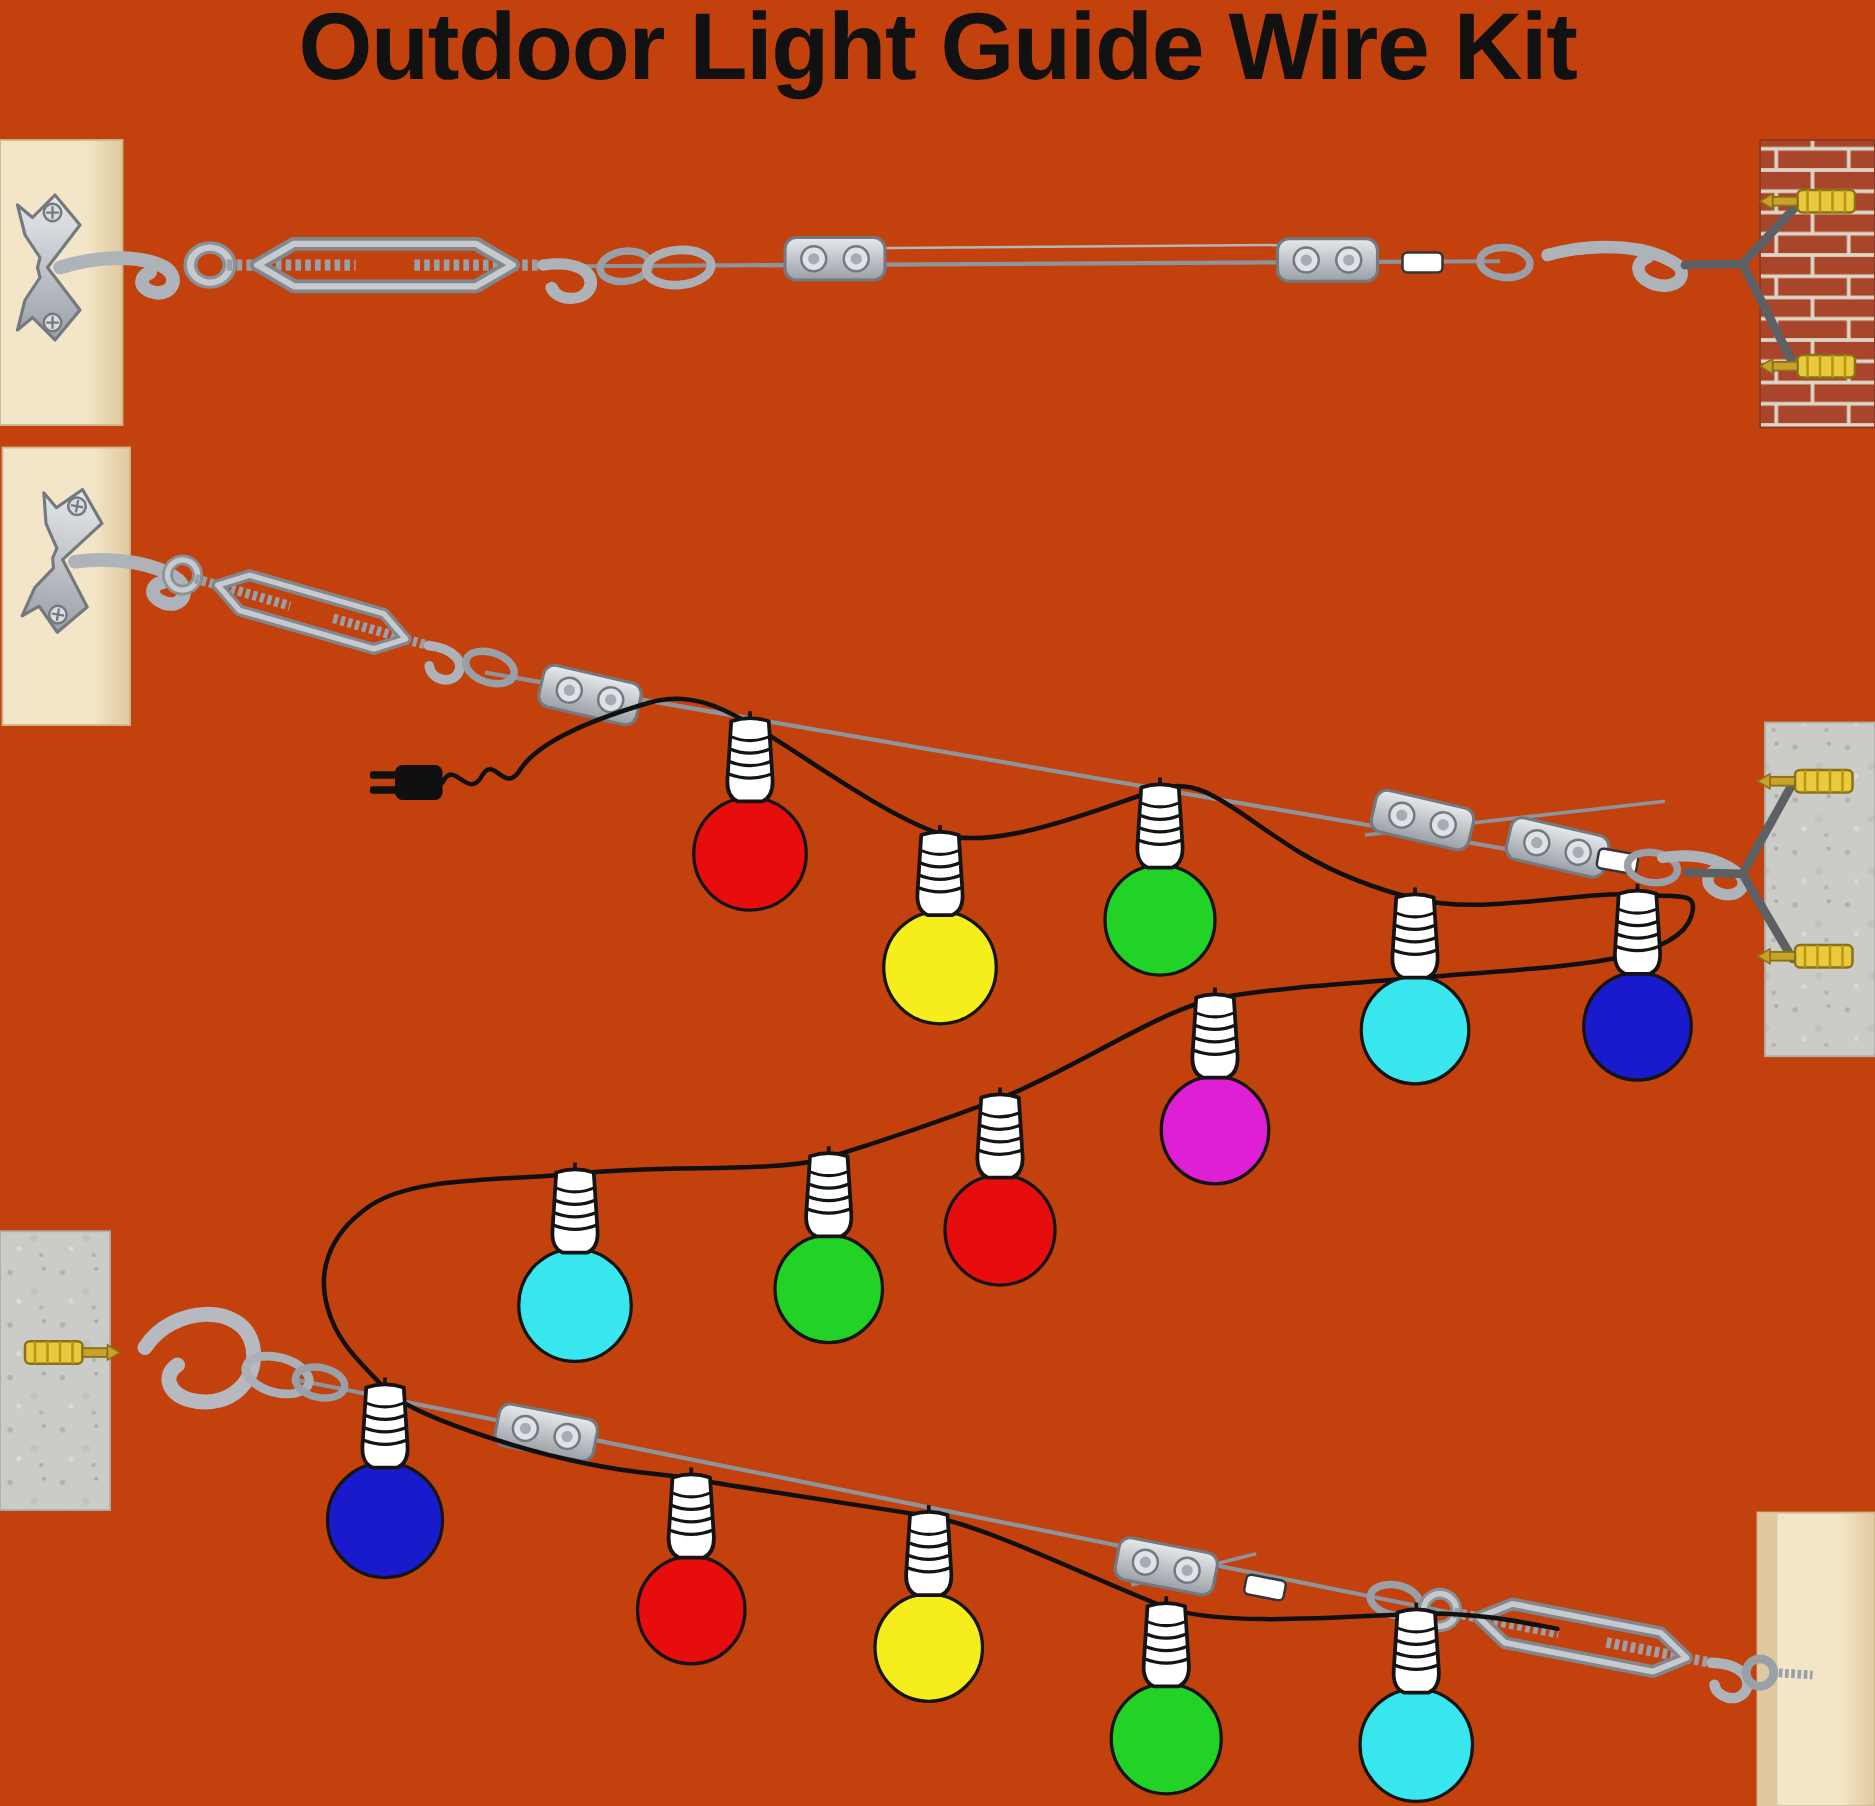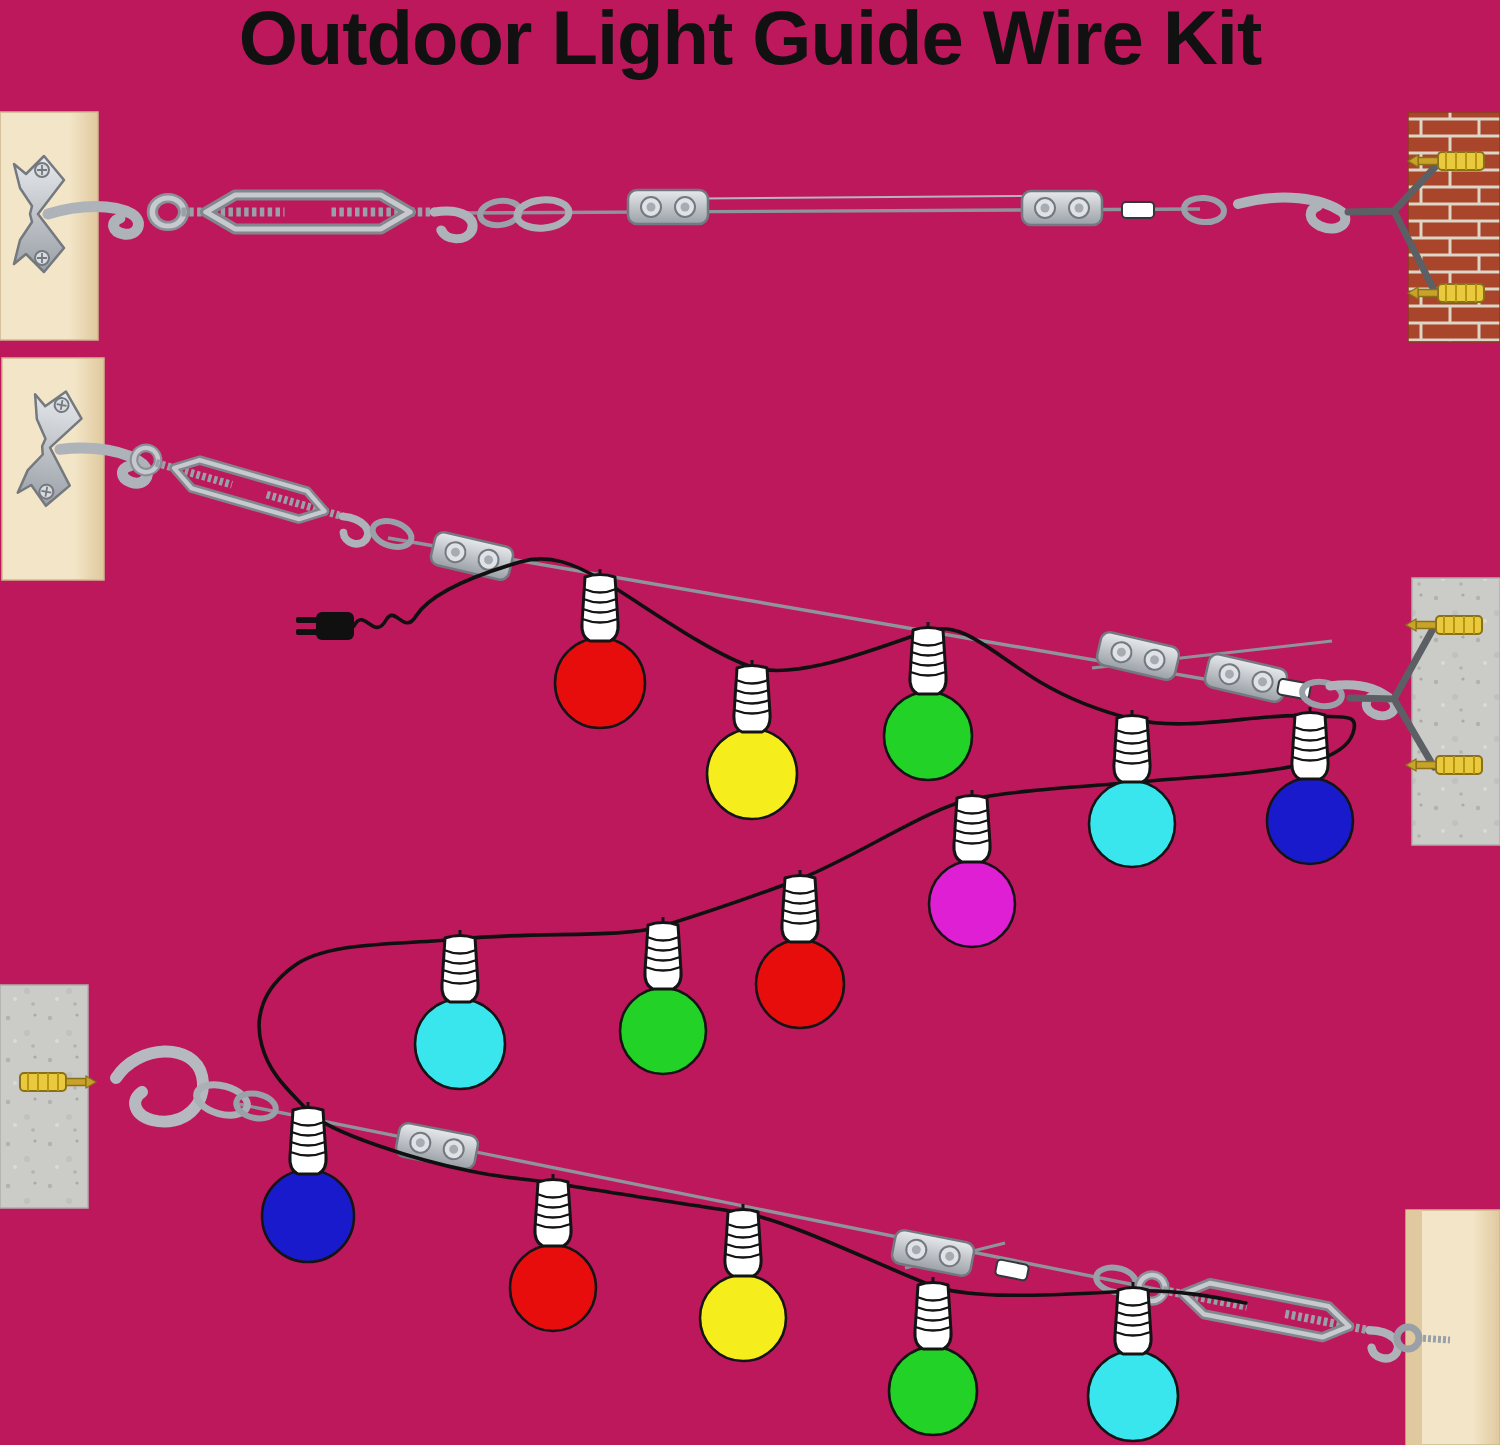--- a/index.html
+++ b/index.html
@@ -1,16 +1,16 @@
 <!DOCTYPE html>
 <html><head>
 <meta charset="utf-8">
 <style>
   html,body{margin:0;padding:0;background:#ffffff;}
-  #stage{position:relative;width:1500px;height:1445px;background:#be185d;overflow:hidden;
+  #stage{position:relative;width:1500px;height:1445px;background:#c2410c;overflow:hidden;
          font-family:"Liberation Sans", sans-serif;}
   #title{position:absolute;top:-6px;left:0;width:100%;text-align:center;margin:0;
          font-size:76px;font-weight:800;letter-spacing:-1px;color:#111;
          font-family:"Liberation Sans", sans-serif;}
   svg{position:absolute;top:0;left:0;}
 </style>
 </head>
 <body>
 
 <div id="stage">

